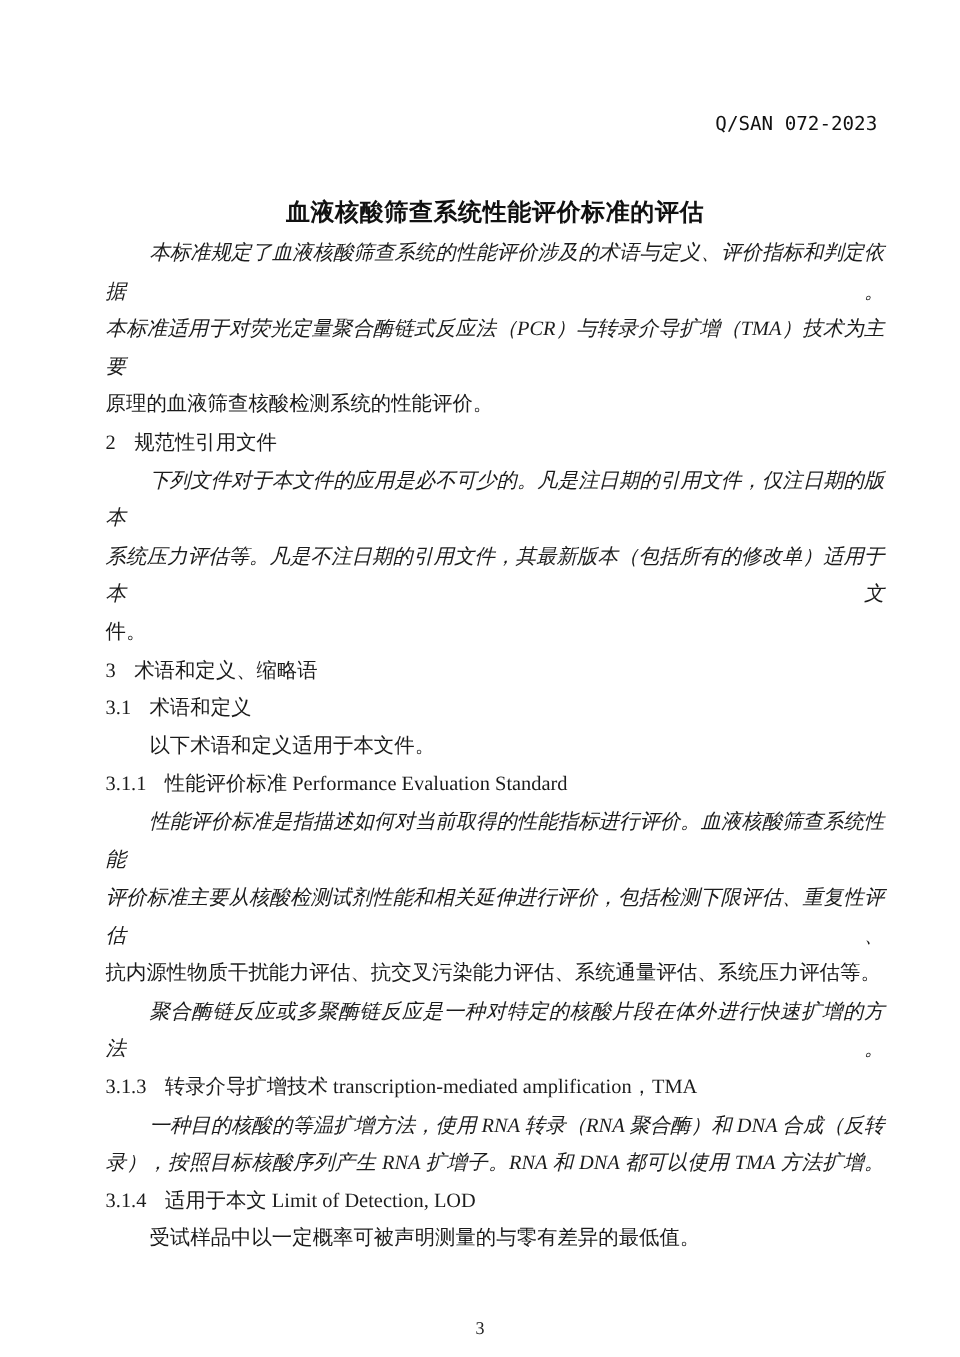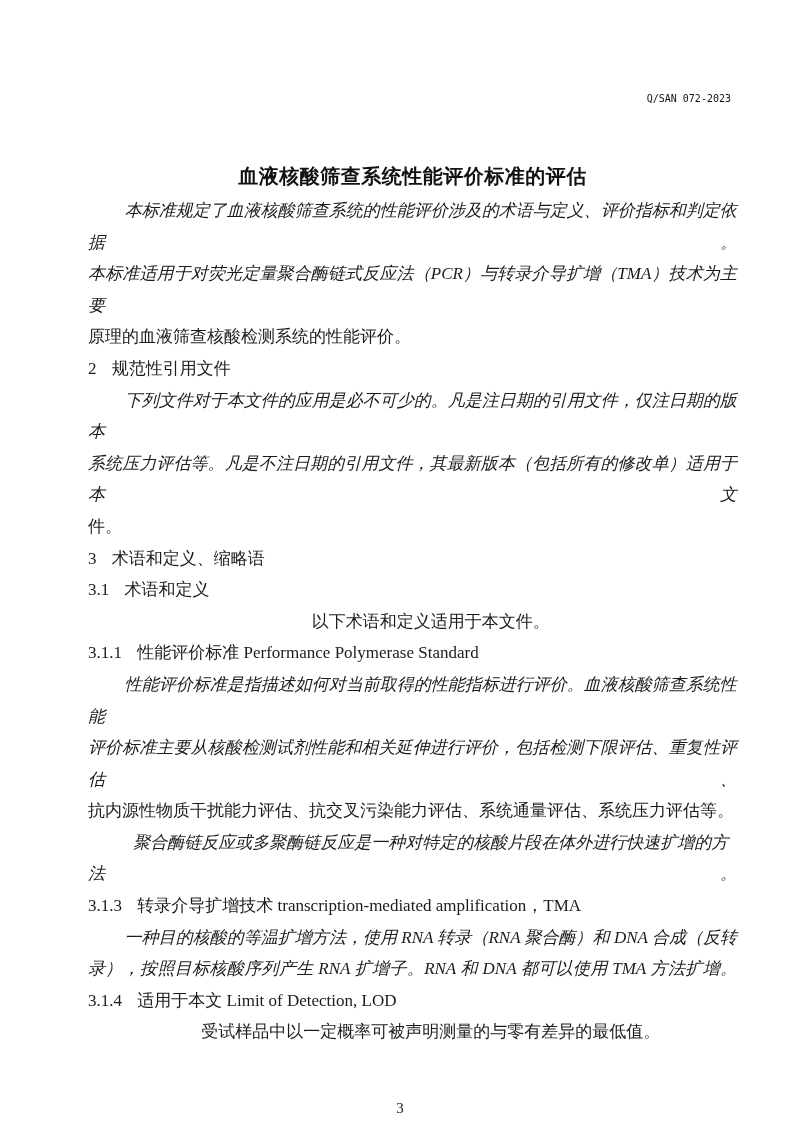--- a/index.html
+++ b/index.html
@@ -7,21 +7,21 @@
     position:relative;
     width:800px;height:1131px;
     background:#ffffff;
     color:#1b1b1b;
     font-family:"Liberation Serif","DejaVu Serif",serif;
     overflow:hidden;
   }
   .doc-code{
     position:absolute;top:93px;right:69px;
     font-family:"DejaVu Sans Mono","Liberation Mono",monospace;
-    font-size:10px;letter-spacing:0px;color:#111;
+    font-size:16px;letter-spacing:0px;color:#111;
   }
   .doc-title{
     position:absolute;top:163px;left:88px;right:63px;
     text-align:center;
     font-family:"Liberation Sans","DejaVu Sans",sans-serif;
     font-weight:700;font-size:20px;letter-spacing:0.5px;color:#111;
   }
   .content{
     position:absolute;top:195px;left:88px;right:63px;
     font-size:17px;
@@ -29,21 +29,21 @@
   .ln{
     line-height:31.6px;
     text-align:left;
     white-space:normal;
   }
   .fl{ 
     text-align:justify;
     text-align-last:justify;
     font-style:italic;
   }
-  .ind{ text-indent:2.15em;text-align:center; }
+  .ind{ text-indent:2.15em; }
   .hd .hn{ display:inline; }
   .hd .hn{ margin-right:0.9em; }
   .page-num{
     position:absolute;top:1100px;left:0;right:0;
     text-align:center;font-size:15px;color:#222;
   }
 </style>
 </head>
 <body>
 
@@ -72,21 +72,21 @@
       <span class="hn">3</span><span class="ht">术语和定义、缩略语</span>
     </div>
 
     <div class="ln hd">
       <span class="hn">3.1</span><span class="ht">术语和定义</span>
     </div>
 
     <div class="ln ind">以下术语和定义适用于本文件。</div>
 
     <div class="ln hd">
-      <span class="hn">3.1.1</span><span class="ht">性能评价标准 Performance Polymerase Standard</span>
+      <span class="hn">3.1.1</span><span class="ht">性能评价标准 Performance Evaluation Standard</span>
     </div>
 
     <div class="ln fl ind">性能评价标准是指描述如何对当前取得的性能指标进行评价。血液核酸筛查系统性能</div>
     <div class="ln fl">评价标准主要从核酸检测试剂性能和相关延伸进行评价，包括检测下限评估、重复性评估、</div>
     <div class="ln">抗内源性物质干扰能力评估、抗交叉污染能力评估、系统通量评估、系统压力评估等。</div>
 
 
     <div class="ln fl ind">聚合酶链反应或多聚酶链反应是一种对特定的核酸片段在体外进行快速扩增的方法。</div>
 
     <div class="ln hd">

